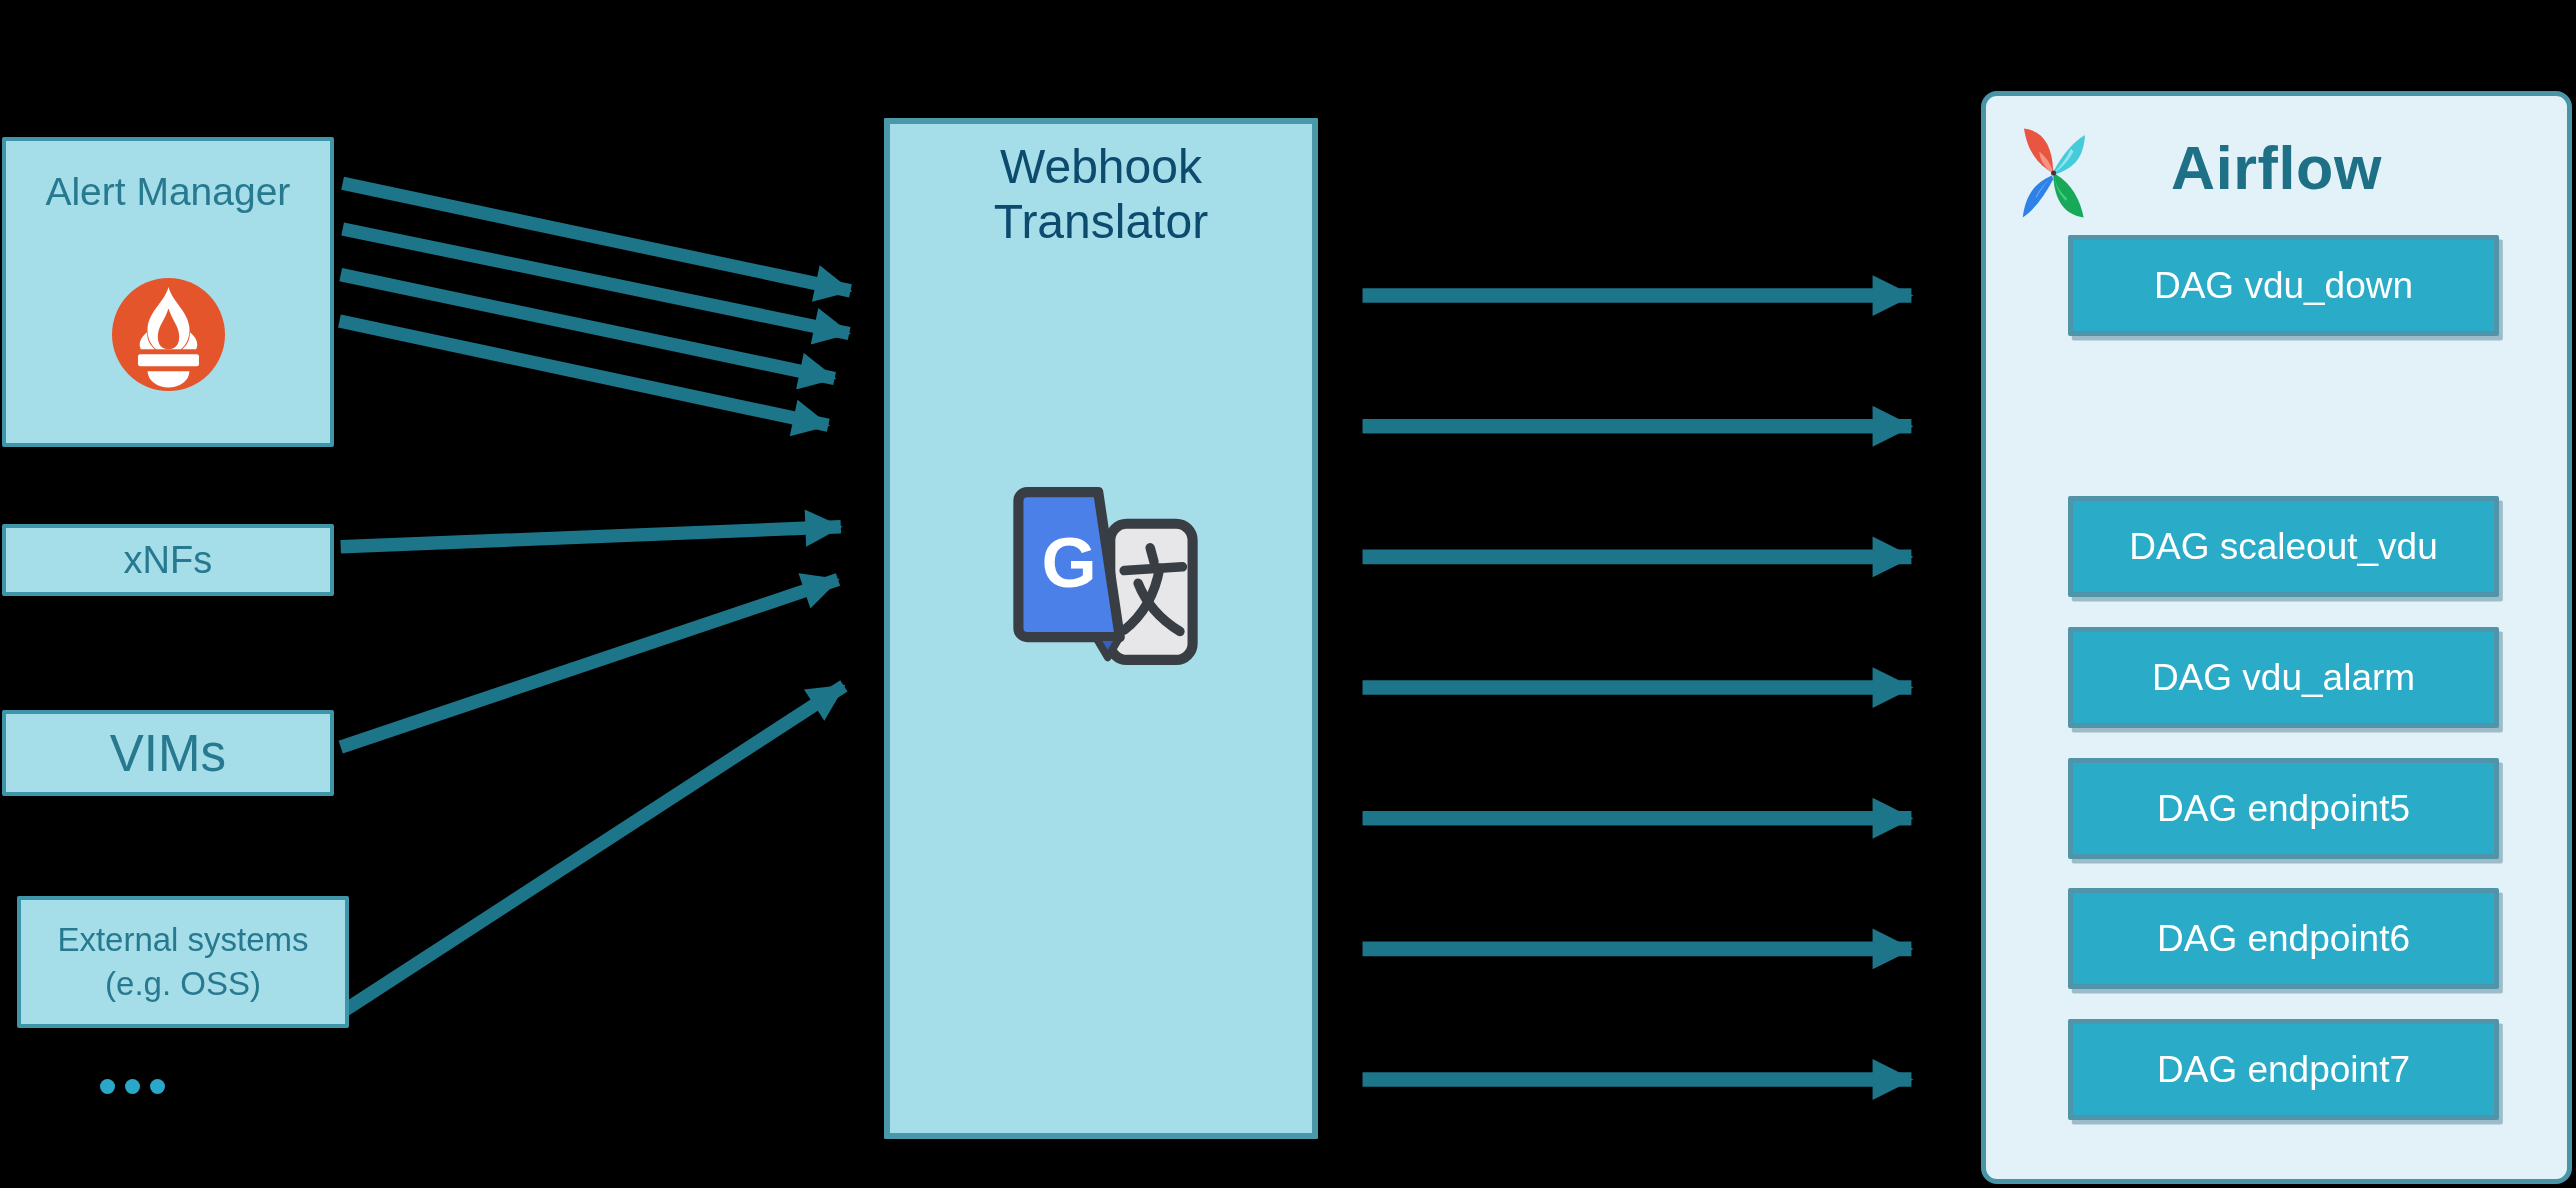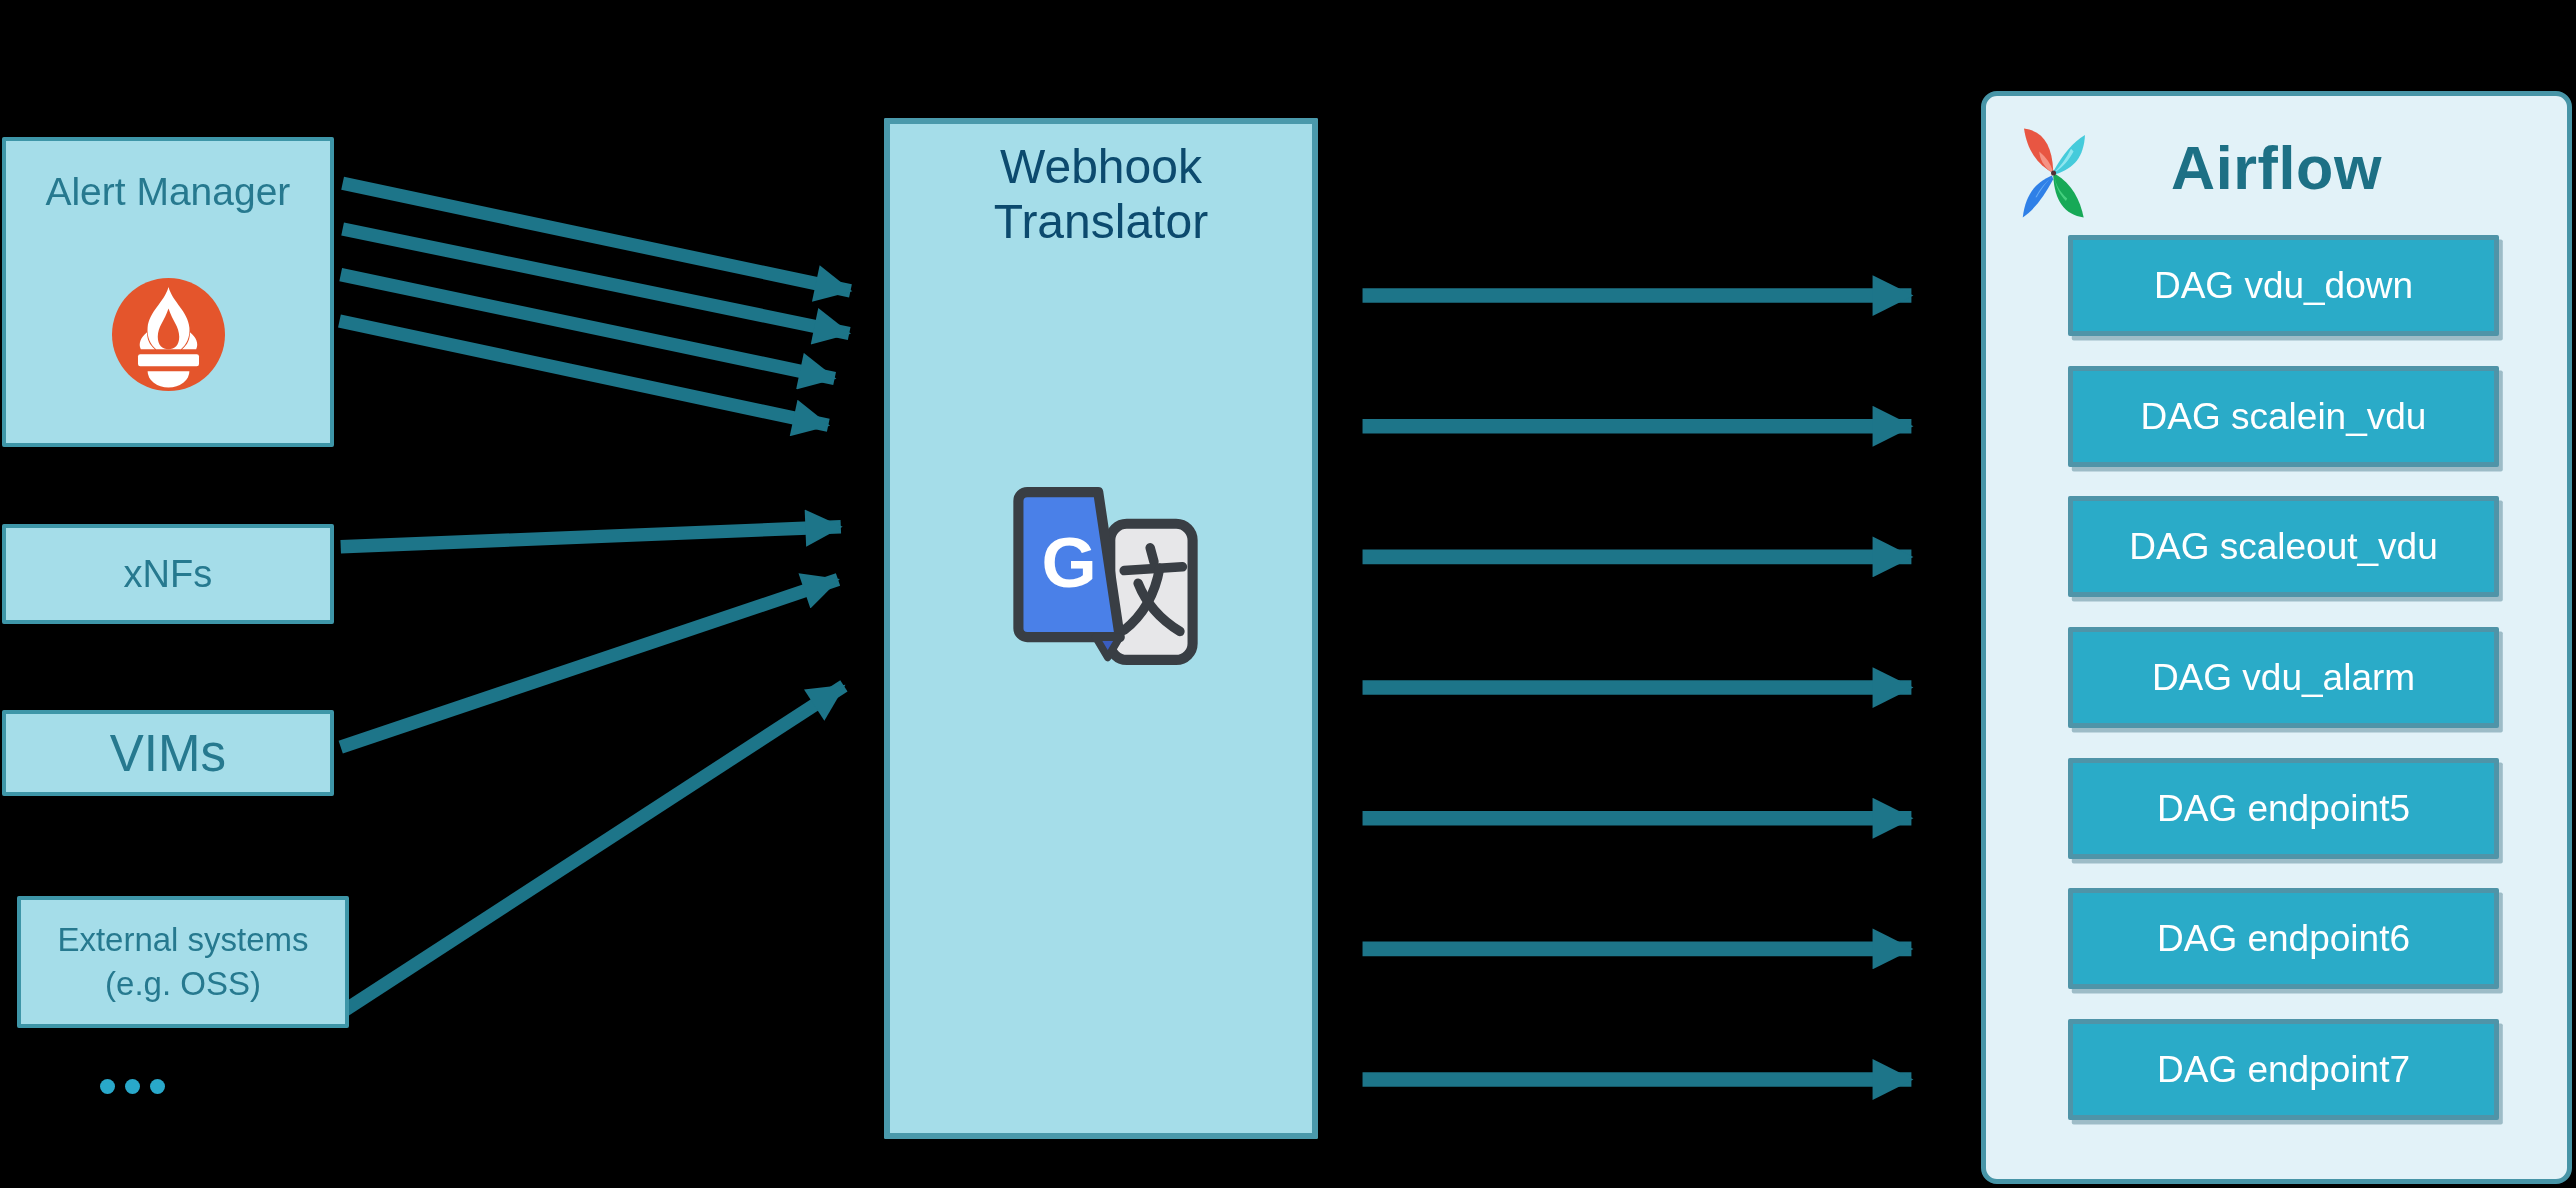--- a/index.html
+++ b/index.html
@@ -5,21 +5,21 @@
   html,body{margin:0;padding:0;background:#000;}
   #canvas{position:relative;width:2576px;height:1188px;background:#000;overflow:hidden;
           font-family:"Liberation Sans",sans-serif;}
 
   
   .src-box{position:absolute;background:#a5dde9;border:4.4px solid #3e96a8;border-radius:1.9px;
            box-sizing:border-box;display:flex;align-items:center;justify-content:center;
            color:#26798f;text-align:center;}
   #box-alert-manager{left:1.9px;top:137px;width:332px;height:310px;align-items:flex-start;}
   #box-alert-manager .box-label{margin-top:29px;font-size:39px;}
-  #box-xnfs{left:1.9px;top:524px;width:332px;height:100px;font-size:38px;}
+  #box-xnfs{left:1.9px;top:524px;width:332px;height:72px;font-size:38px;}
   #box-vims{left:1.9px;top:710px;width:332px;height:86px;font-size:51px;}
   #box-external{left:17px;top:896px;width:332px;height:132px;font-size:33px;line-height:1.32;}
 
   #prometheus-icon{position:absolute;left:112px;top:278px;width:113px;height:113px;}
 
   
   #box-webhook{position:absolute;left:884px;top:118px;width:434px;height:1021px;
                background:#a5dde9;border:6.3px solid #4a99ab;box-sizing:border-box;border-radius:1.3px;}
   #webhook-title{margin-top:15px;text-align:center;font-size:48px;line-height:55px;color:#0c4a6e;}
   #google-translate-icon{position:absolute;left:123px;top:363px;width:185px;height:178px;}
@@ -133,21 +133,20 @@
       <path d="M80 36 C72 52 63 64 54 73 C67 65 77 53 84 40 Z" fill="#8fe6ef"></path>
       <path d="M4 144 C8 110 22 90 50 78 L52 84 C38 110 24 130 4 144 Z" fill="#2f80e7"></path>
       <path d="M26 112 C34 98 43 86 51 80 C40 88 31 99 24 112 Z" fill="#6aaef5"></path>
       <path d="M100 144 C70 140 54 118 52 78 L56 76 C82 92 94 116 100 144 Z" fill="#17a957"></path>
       <path d="M74 114 C62 104 56 92 54 80 C56 96 62 108 72 118 Z" fill="#45d07e"></path>
       <circle cx="52.5" cy="74" r="4" fill="#503038"></circle>
     </svg>
     <div id="airflow-title">Airflow</div>
 
     <div class="dag-btn" style="top:139px">DAG vdu_down</div>
-    <div class="dag-btn" style="top:270px">DAG scalein_vdu</div>
     <div class="dag-btn" style="top:400px">DAG scaleout_vdu</div>
     <div class="dag-btn" style="top:531px">DAG vdu_alarm</div>
     <div class="dag-btn" style="top:662px">DAG endpoint5</div>
     <div class="dag-btn" style="top:792px">DAG endpoint6</div>
     <div class="dag-btn" style="top:923px">DAG endpoint7</div>
   </div>
 
 </div>
 
 

